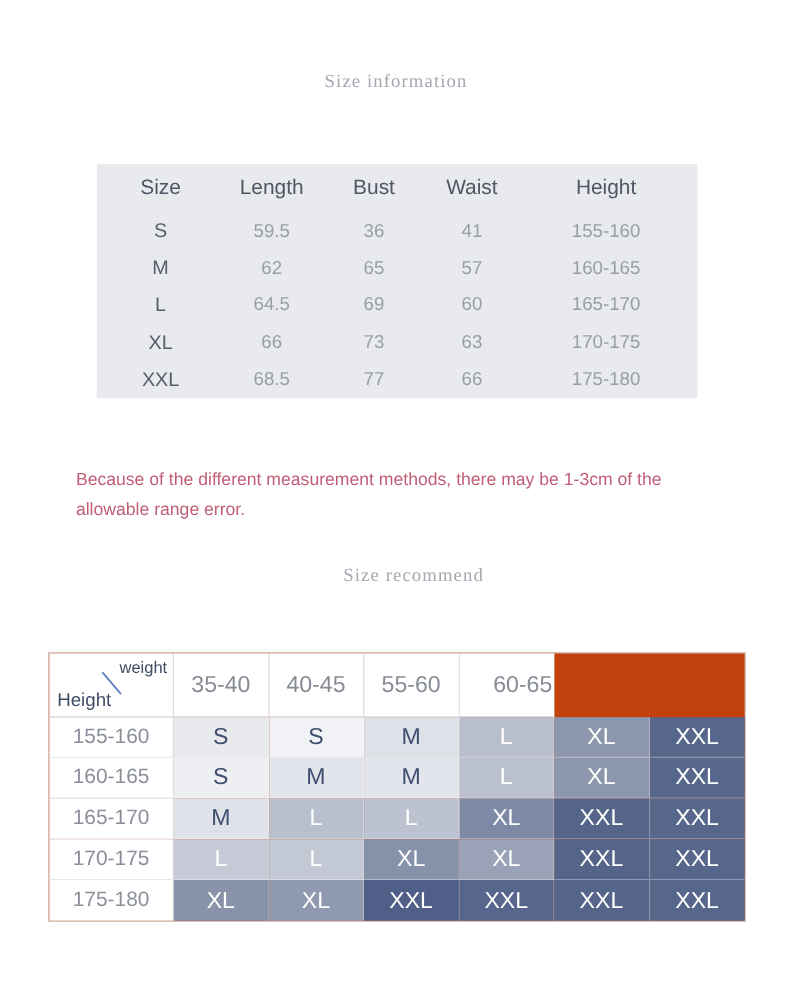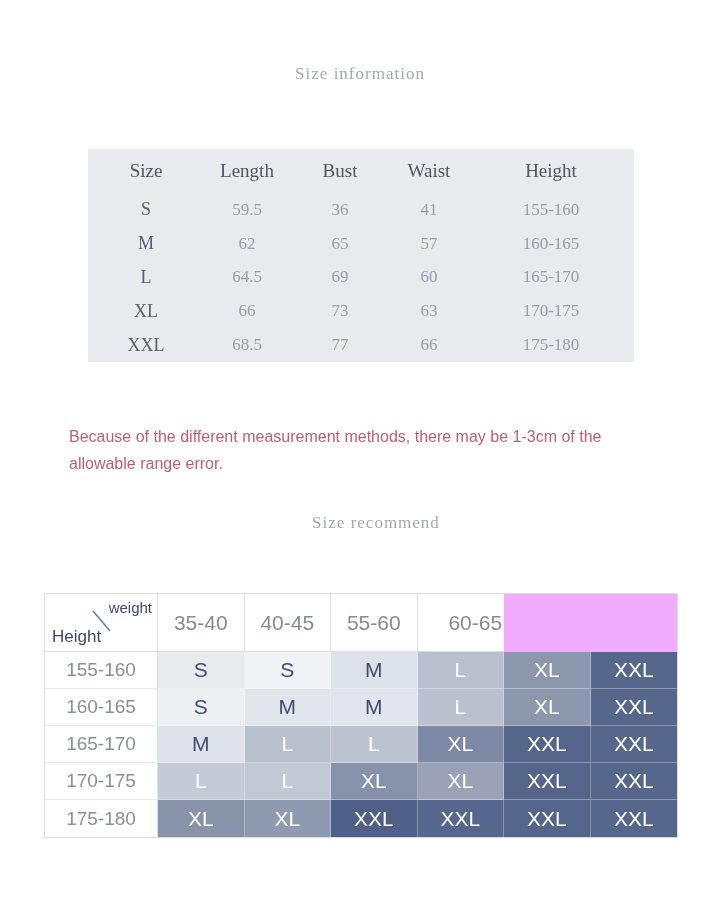--- a/index.html
+++ b/index.html
@@ -29,21 +29,20 @@
     width: 546px; height: 213px;
     background: #e8eaee;
     display: grid;
     grid-template-rows: 44px repeat(5, 33.8px);
   }
   .si-row {
     display: grid;
     grid-template-columns: 116px 86px 100px 78px 166px;
     align-items: center;
     text-align: center;
-    font-family: Liberation Serif, serif;
   }
   .si-head span { font-size: 19px; color: #4f5664; }
   .si-size { font-size: 18px; color: #575e6c; }
   .si-val  { font-size: 17px; color: #989da7; }
 
   
   #measure-note {
     position: absolute;
     left: 69px; top: 405px;
     width: 575px;
@@ -53,21 +52,21 @@
     margin-top: 18px;
   }
 
   
   #recommend-table {
     position: absolute;
     left: 44px; top: 593px;
     width: 634px;
     border: 1px solid #d9dce1;
     box-sizing: border-box;
-    background: #f0abfc;
+    background: #c2410c;
   }
   .rec-row {
     display: grid;
     grid-template-columns: 113px repeat(6, 1fr);
   }
   .rec-hcell {
     height: 58px;
     box-sizing: border-box;
     display: flex; align-items: center; justify-content: center;
     background: #ffffff;

